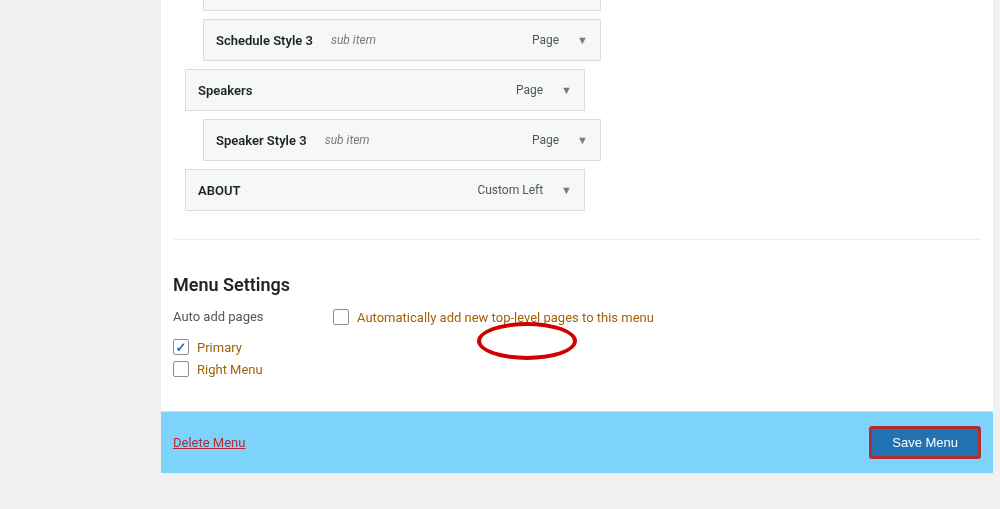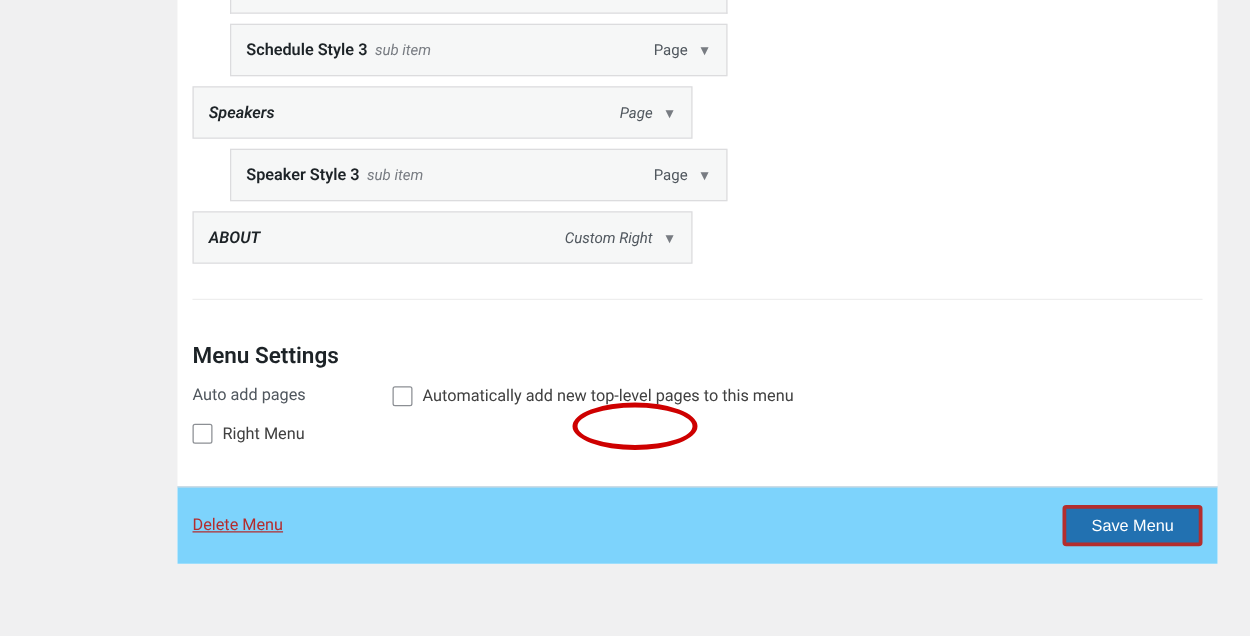--- a/index.html
+++ b/index.html
@@ -8,57 +8,57 @@
     background: #f0f0f1;
     font-size: 13px;
     color: #3c434a;
     width: 1000px;
     height: 509px;
     overflow: hidden;
     position: relative;
   }
   .main-panel {
     position: absolute;
-    left: 142px;
+    left: 161px;
     top: 0;
     width: 832px;
     background: #fff;
   }
   .menu-items-area {
     padding: 0 12px 16px 12px;
     position: relative;
   }
   .menu-item {
     border: 1px solid #dcdcde;
     background: #f6f7f7;
     height: 42px;
     display: flex;
     align-items: center;
     padding: 0 12px;
     margin-top: 8px;
     position: relative;
   }
-  .menu-item.level-0 { width: 400px; margin-left: 0; font-style: italic; }
+  .menu-item.level-0 { width: 400px; margin-left: 12px; }
   .menu-item.level-1 { width: 398px; margin-left: 30px; }
   .mi-title {
     font-weight: 600;
     color: #1d2327;
     font-size: 13px;
   }
   .mi-sub {
     font-style: italic;
     color: #787c82;
     font-size: 12px;
-    margin-left: 6px;
+    margin-left: 18px;
   }
   .mi-right {
     margin-left: auto;
     display: flex;
     align-items: center;
-    gap: 8px;
+    gap: 18px;
     color: #50575e;
     font-size: 12px;
   }
   .mi-caret {
     color: #787c82;
     font-size: 11px;
   }
 
   
   .top-clip {
@@ -96,21 +96,21 @@
     flex-shrink: 0;
   }
   .setting-options {
     flex: 1;
   }
   .check-line {
     display: flex;
     align-items: center;
     margin-bottom: 6px;
     font-size: 13px;
-    color: #404040;
+    color: #a16207;
     position: relative;
   }
   .checkbox {
     width: 16px;
     height: 16px;
     border: 1px solid #8c8f94;
     background: #fff;
     border-radius: 2px;
     margin-right: 8px;
     display: inline-flex;
@@ -191,21 +191,21 @@
       <span class="mi-sub">sub item</span>
       <span class="mi-right">
         <span>Page</span>
         <span class="mi-caret">▼</span>
       </span>
     </div>
 
     <div class="menu-item level-0">
       <span class="mi-title">ABOUT</span>
       <span class="mi-right">
-        <span>Custom Right</span>
+        <span>Custom Left</span>
         <span class="mi-caret">▼</span>
       </span>
     </div>
 
     <div class="divider" style="margin-top:28px;"></div>
   </div>
 
   <div class="settings-section">
     <div class="settings-title">Menu Settings</div>
 
@@ -215,20 +215,24 @@
         <div class="check-line">
           <span class="checkbox"></span>
           <span>Automatically add new top-level pages to this menu</span>
         </div>
       </div>
     </div>
 
     <div class="setting-row">
       <div class="setting-options">
         <div class="check-line">
+          <span class="checkbox checked"></span>
+          <span>Primary</span>
+        </div>
+        <div class="check-line">
           <span class="checkbox"></span>
           <span>Right Menu</span>
         </div>
       </div>
     </div>
   </div>
 
   <div class="red-circle"></div>
 
   <div class="footer">

